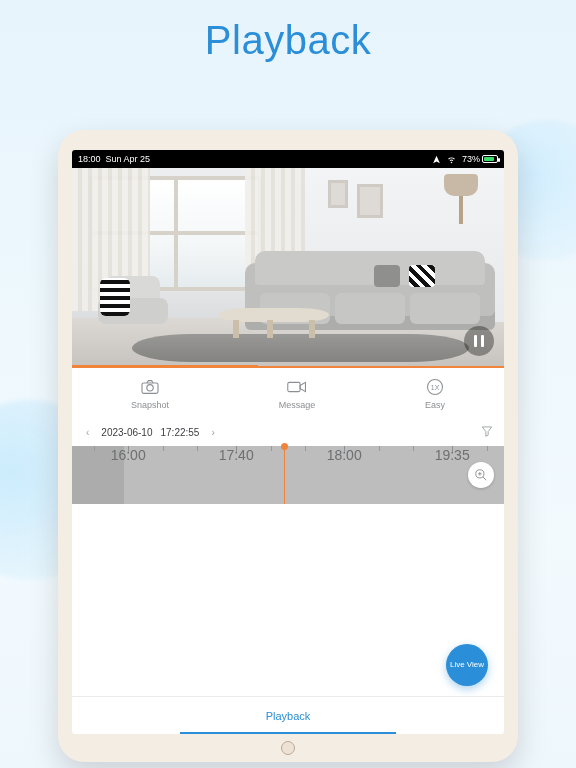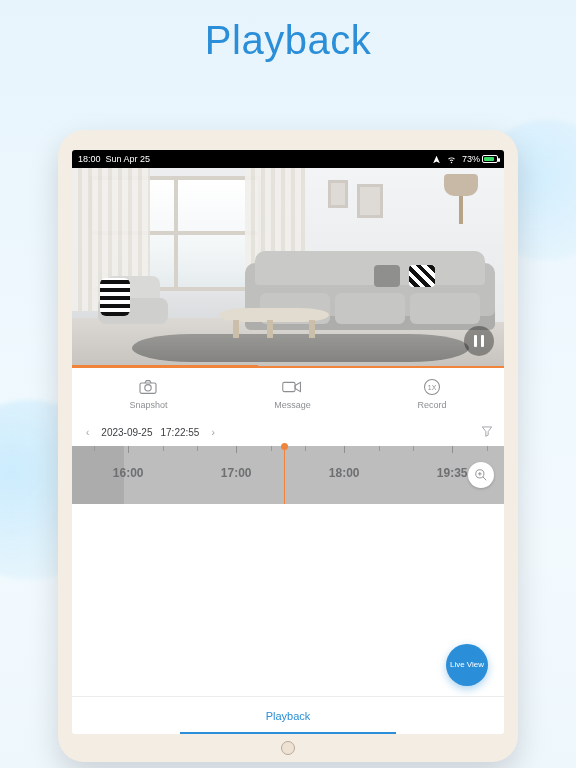--- a/index.html
+++ b/index.html
@@ -128,21 +128,21 @@
   .daterow{ display:flex; align-items:center; gap:8px; padding:6px 10px; font-size:10px; color:#3a3d40;}
   .daterow .arrow{color:#9ea2a5; padding:0 4px;}
   .daterow .spacer{flex:1}
   .filter-ic svg{stroke:#9ea2a5;fill:none;stroke-width:1.6;}
 
   
   .timeline{ position:relative; height:58px; background:#bdbdbd; }
   .timeline .ticks{position:absolute; inset:0;}
   .tick{position:absolute; top:0; width:1px; height:7px; background:#8f8f8f;}
   .tick.small{height:5px; background:#9a9a9a;}
-  .tick-label{position:absolute; top:20px; font-size:12px; color:#6d6f71; transform:translateX(-50%);font-weight:bold;}
+  .tick-label{position:absolute; top:1px; font-size:14px; color:#6d6f71; transform:translateX(-50%);}
   .playhead{position:absolute; top:0; bottom:0; width:1px; background:#f0843a; left:49%;}
   .playhead::before{content:""; position:absolute; top:-3px; left:-3px; width:7px;height:7px;border-radius:50%;background:#f0843a;}
   .zoom-btn{
     position:absolute; right:10px; top:50%; transform:translateY(-50%);
     width:26px;height:26px;border-radius:50%; background:#ffffff;
     display:flex;align-items:center;justify-content:center;
     box-shadow:0 1px 3px rgba(0,0,0,.2);
   }
   .zoom-btn svg{stroke:#8a8d90;fill:none;stroke-width:1.6;}
   .timeline .shade-left{position:absolute;left:0;top:0;bottom:0;width:12%;background:#acacac;}
@@ -266,46 +266,46 @@
         </div>
         <div>Message</div>
       </div>
       <div class="action">
         <div class="ic" style="position:relative">
           <svg width="18" height="18" viewBox="0 0 24 24">
               <circle cx="12" cy="12" r="10"></circle>
             </svg>
           <span style="position:absolute;font-size:7px;color:#8c8f92;">1X</span>
         </div>
-        <div>Record</div>
+        <div>Easy</div>
       </div>
     </div>
 
     <div class="daterow">
       <span class="arrow">‹</span>
-      <span>2023-09-25</span>
+      <span>2023-06-10</span>
       <span>17:22:55</span>
       <span class="arrow">›</span>
       <span class="spacer"></span>
       <span class="filter-ic">
         <svg width="14" height="14" viewBox="0 0 24 24">
             <path d="M4 5h16L14 13v6l-4 2v-8z"></path>
           </svg>
       </span>
     </div>
 
     <div class="timeline">
       <div class="shade-left"></div>
       <div class="recorded"></div>
       <div class="ticks">
 
         <div class="tick" style="left:13%"></div>
           <div class="tick-label" style="left:13%">16:00</div>
         <div class="tick" style="left:38%"></div>
-          <div class="tick-label" style="left:38%">17:00</div>
+          <div class="tick-label" style="left:38%">17:40</div>
         <div class="tick" style="left:63%"></div>
           <div class="tick-label" style="left:63%">18:00</div>
         <div class="tick" style="left:88%"></div>
           <div class="tick-label" style="left:88%">19:35</div>
 
         <div class="tick small" style="left:5%"></div>
           <div class="tick small" style="left:21%"></div>
         <div class="tick small" style="left:29%"></div>
           <div class="tick small" style="left:46%"></div>
         <div class="tick small" style="left:54%"></div>

